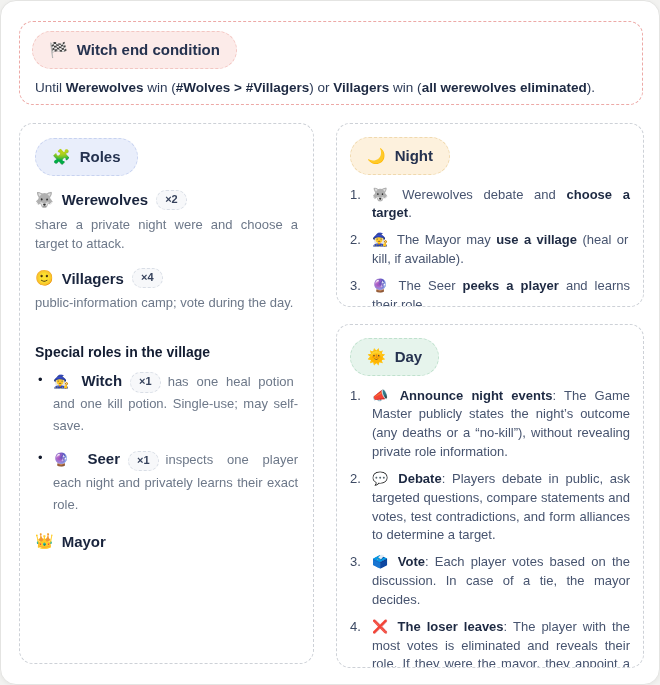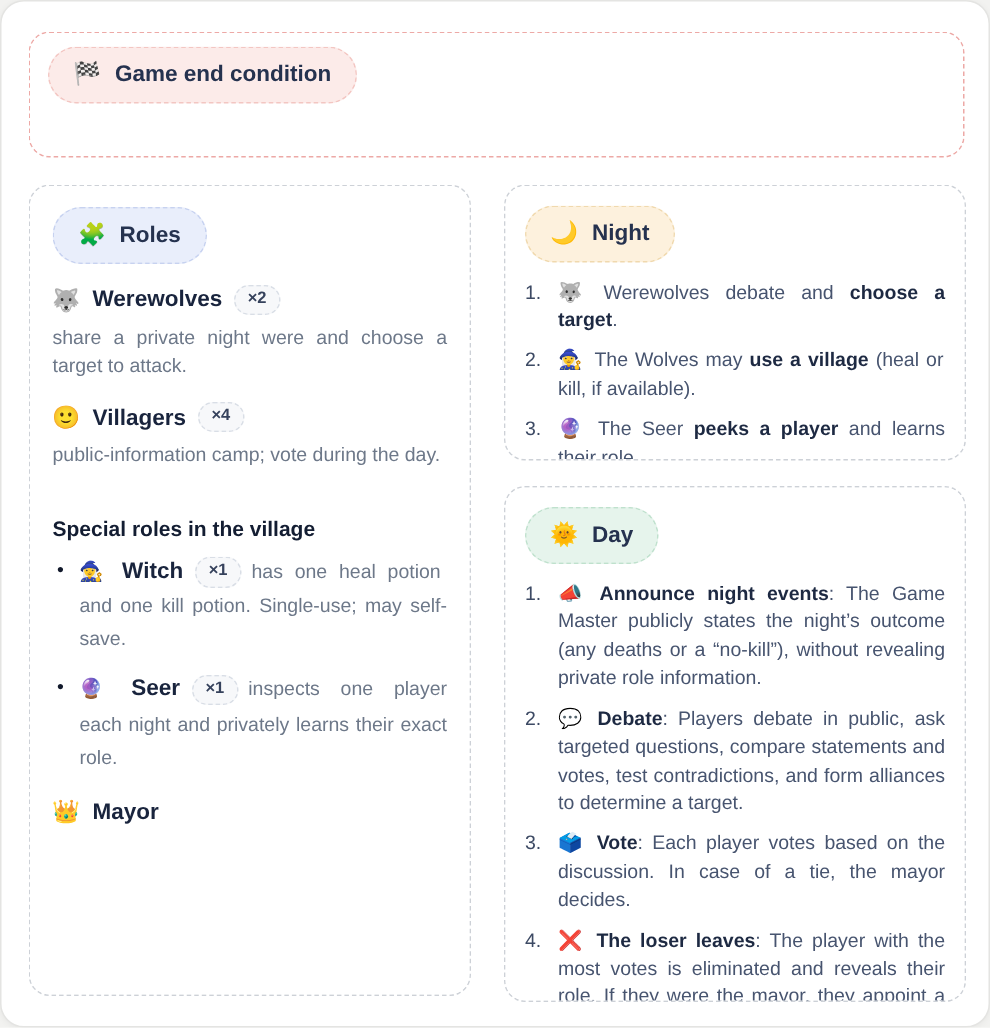--- a/index.html
+++ b/index.html
@@ -48,22 +48,23 @@
   .oicon{margin-right:7px;}
 </style>
 </head>
 <body>
 
 <div class="page">
 
   <section class="box end-box">
     <div class="badge badge-end">
       <span class="bicon">🏁</span>
-      <span>Game end condition</span>
+      <span>Witch end condition</span>
     </div>
+    <p class="end-text"><span>Until </span><span class="b">Werewolves</span><span> win (</span><span class="b">#Wolves &gt; #Villagers</span><span>) or </span><span class="b">Villagers</span><span> win (</span><span class="b">all werewolves eliminated</span><span>).</span></p>
   </section>
 
   <section class="box roles-box">
     <div class="badge badge-roles">
       <span class="bicon">🧩</span>
       <span>Roles</span>
     </div>
 
     <div class="role-head">
       <span class="ricon">🐺</span>
@@ -100,21 +101,21 @@
       <span class="bicon">🌙</span>
       <span>Night</span>
     </div>
     <div class="olist">
       <div class="oitem">
         <span class="onum">1.</span>
         <p class="obody"><span class="oicon">🐺</span><span><span>Werewolves debate and </span><span class="b">choose a target</span><span>.</span></span></p>
       </div>
       <div class="oitem">
         <span class="onum">2.</span>
-        <p class="obody"><span class="oicon">🧙‍♀️</span><span><span>The Wolves may </span><span class="b">use a village</span><span> (heal or kill, if available).</span></span></p>
+        <p class="obody"><span class="oicon">🧙‍♀️</span><span><span>The Mayor may </span><span class="b">use a village</span><span> (heal or kill, if available).</span></span></p>
       </div>
       <div class="oitem">
         <span class="onum">3.</span>
         <p class="obody"><span class="oicon">🔮</span><span><span>The Seer </span><span class="b">peeks a player</span><span> and learns their role.</span></span></p>
       </div>
     </div>
   </section>
 
   <section class="box day-box">
     <div class="badge badge-day">

